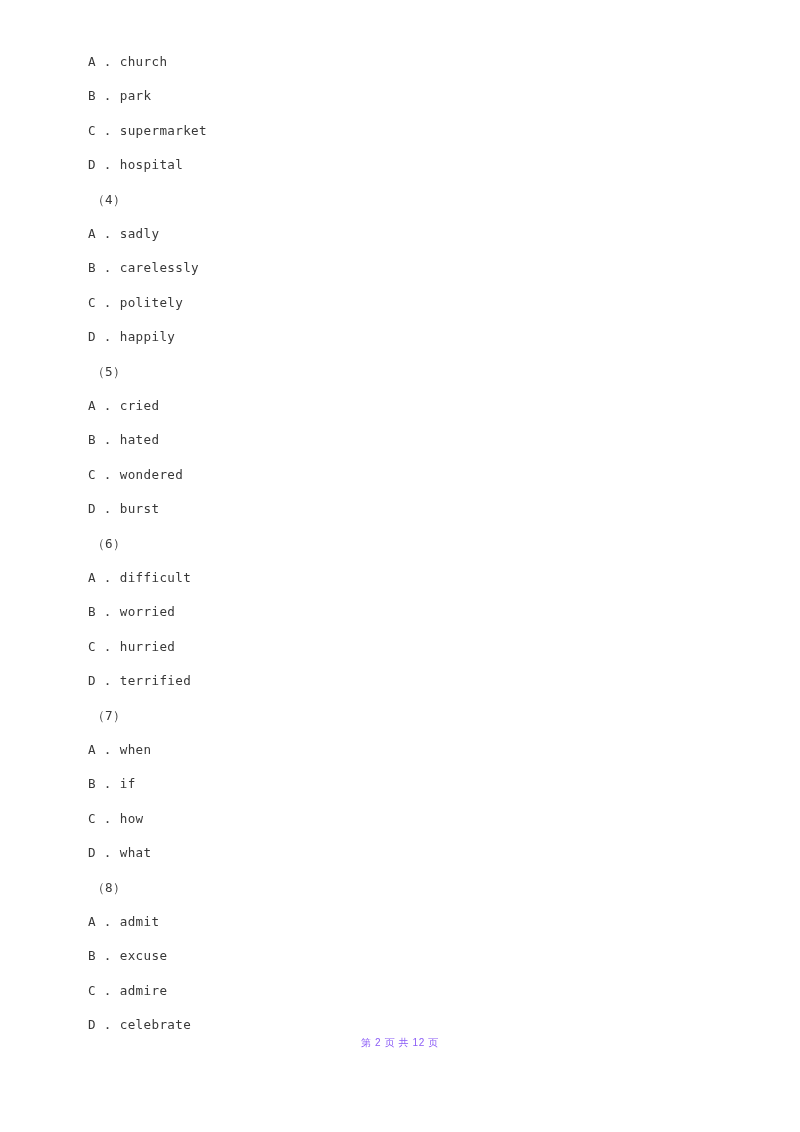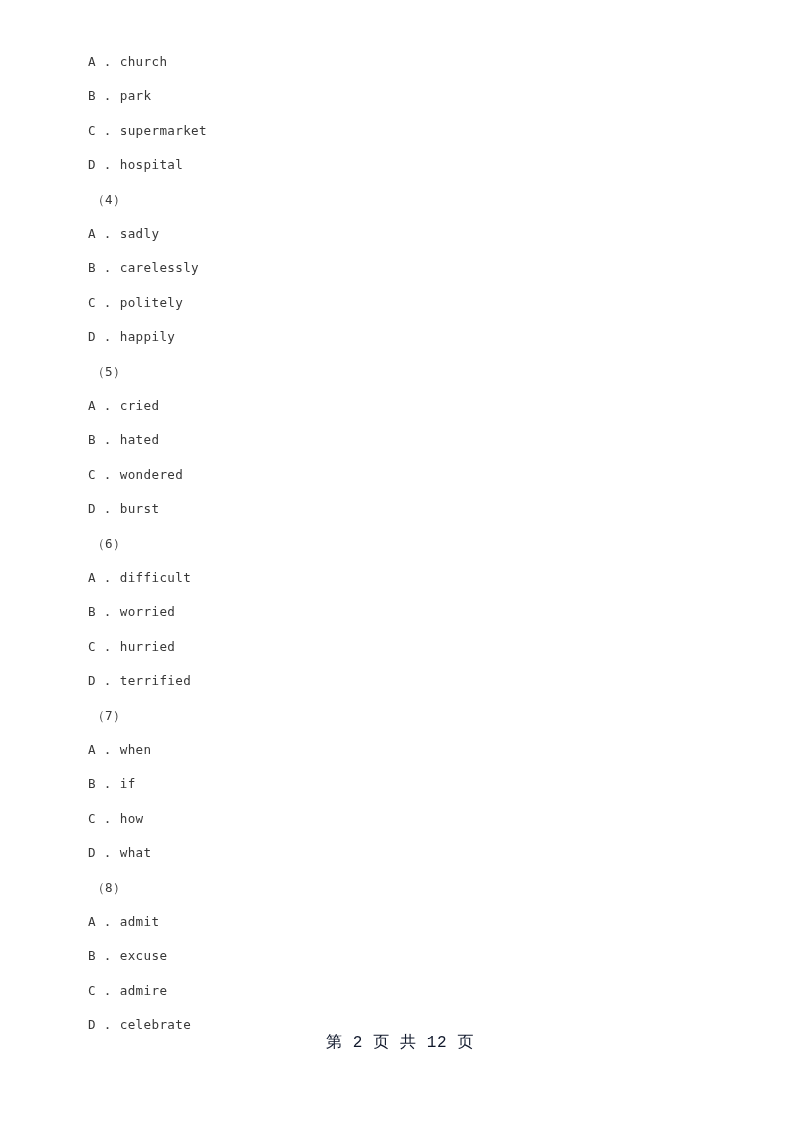--- a/index.html
+++ b/index.html
@@ -40,25 +40,25 @@
   }
   .line.qnum {
     padding-left: 92px;
   }
   .footer {
     position: absolute;
     left: 0;
     top: 1033px;
     width: 800px;
     text-align: center;
-    font-size: 16px;
+    font-size: 10px;
     line-height: 20px;
-    color: #0f172a;
+    color: #8b5cf6;
     white-space: pre;
-    font-family: Liberation Mono, monospace;
+    font-family: Liberation Sans, sans-serif;
     letter-spacing: 0.6px;
   }
 </style>
 </head>
 <body>
 
 <div id="page">
   <div class="doc-body">
       <div class="line option" style="top: 52px;">A . church</div>
       <div class="line option" style="top: 86.4px;">B . park</div>

